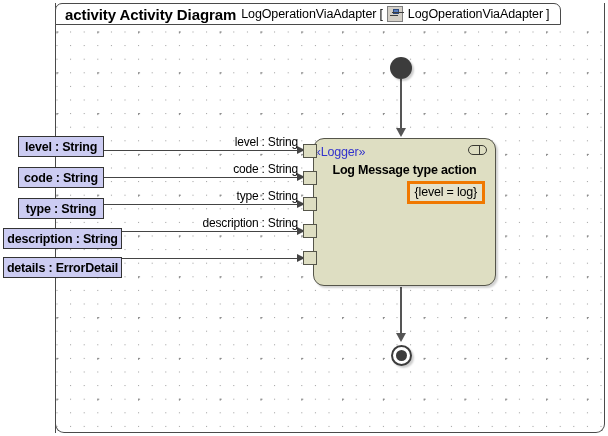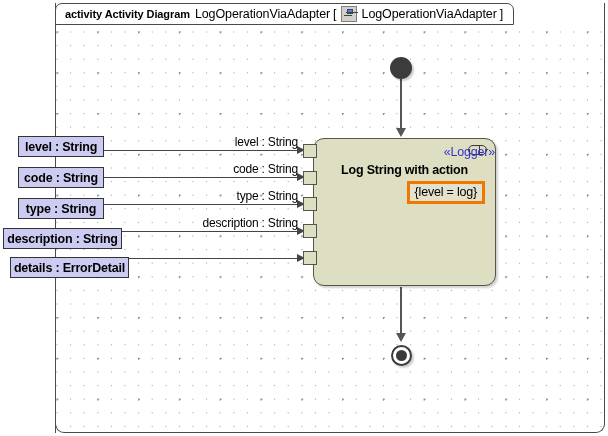--- a/index.html
+++ b/index.html
@@ -39,21 +39,21 @@
     padding:0 10px 0 9px;
     border:1px solid #4a4a4a;
     border-radius:7px 7px 0 0;
     background:#ffffff;
     display:flex; align-items:center;
     white-space:nowrap;
     box-sizing:border-box;
     z-index:6;
   }
   #title-tab .kw{
-    font-size:11px; font-weight:bold; color:#000;
+    font-size:15px; font-weight:bold; color:#000;
     letter-spacing:-0.1px;
   }
   #title-tab .nm{
     font-size:12.5px; color:#000; margin-left:5px;
     letter-spacing:-0.1px;
   }
   #title-tab .brk{
     font-size:12.5px; color:#000; margin-left:3px;
   }
   #title-tab .ref{
@@ -116,21 +116,21 @@
     background:#dedec2;
     border:1px solid #55554a;
     border-radius:11px;
     box-sizing:border-box;
     box-shadow:2px 2px 2px rgba(0,0,0,0.18);
     z-index:3;
   }
   #stereotype{
     position:absolute;
     left:0; right:0; top:6px;
-    text-align:right;
+    text-align:left;
     font-size:12.5px;
     color:#3333cc;
     letter-spacing:-0.2px;
   }
   #action-name{
     position:absolute;
     left:0; right:0; top:24px;
     text-align:center;
     font-size:12.5px;
     font-weight:bold;
@@ -284,39 +284,39 @@
     <span class="brk">]</span>
   </div>
 
   <div id="initial-node"></div>
   <div class="vline" style="left:400px; top:79px; height:50px;"></div>
   <div class="arrow-down" style="left:396px; top:128px;"></div>
 
   <div id="action-node">
     <div id="rake"></div>
     <div id="stereotype">«Logger»</div>
-    <div id="action-name">Log String with action</div>
+    <div id="action-name">Log Message type action</div>
     <div id="action-tag">{level = log}</div>
 
     <div class="pin" style="top:5px;"></div>
     <div class="pin" style="top:32px;"></div>
     <div class="pin" style="top:58px;"></div>
     <div class="pin" style="top:85px;"></div>
     <div class="pin" style="top:112px;"></div>
   </div>
 
   <div class="vline" style="left:400px; top:287px; height:47px;"></div>
   <div class="arrow-down" style="left:396px; top:333px;"></div>
   <div id="final-node"></div>
 
   <div class="param-box" style="left:18px;  top:136px; width:86px;">level : String</div>
   <div class="param-box" style="left:18px;  top:167px; width:86px;">code : String</div>
   <div class="param-box" style="left:18px;  top:198px; width:86px;">type : String</div>
   <div class="param-box" style="left:3px;   top:228px; width:119px;">description : String</div>
-  <div class="param-box" style="left:10px;   top:257px; width:119px;">details : ErrorDetail</div>
+  <div class="param-box" style="left:3px;   top:257px; width:119px;">details : ErrorDetail</div>
 
   <div class="flow" style="left:104px; top:150px; width:194px;"></div>
   <div class="flow-head" style="left:297px; top:146px;"></div>
   <div class="flow-label" style="left:180px; top:135px; width:118px;">level : String</div>
 
   <div class="flow" style="left:104px; top:177px; width:194px;"></div>
   <div class="flow-head" style="left:297px; top:173px;"></div>
   <div class="flow-label" style="left:180px; top:162px; width:118px;">code : String</div>
 
   <div class="flow" style="left:104px; top:204px; width:194px;"></div>

